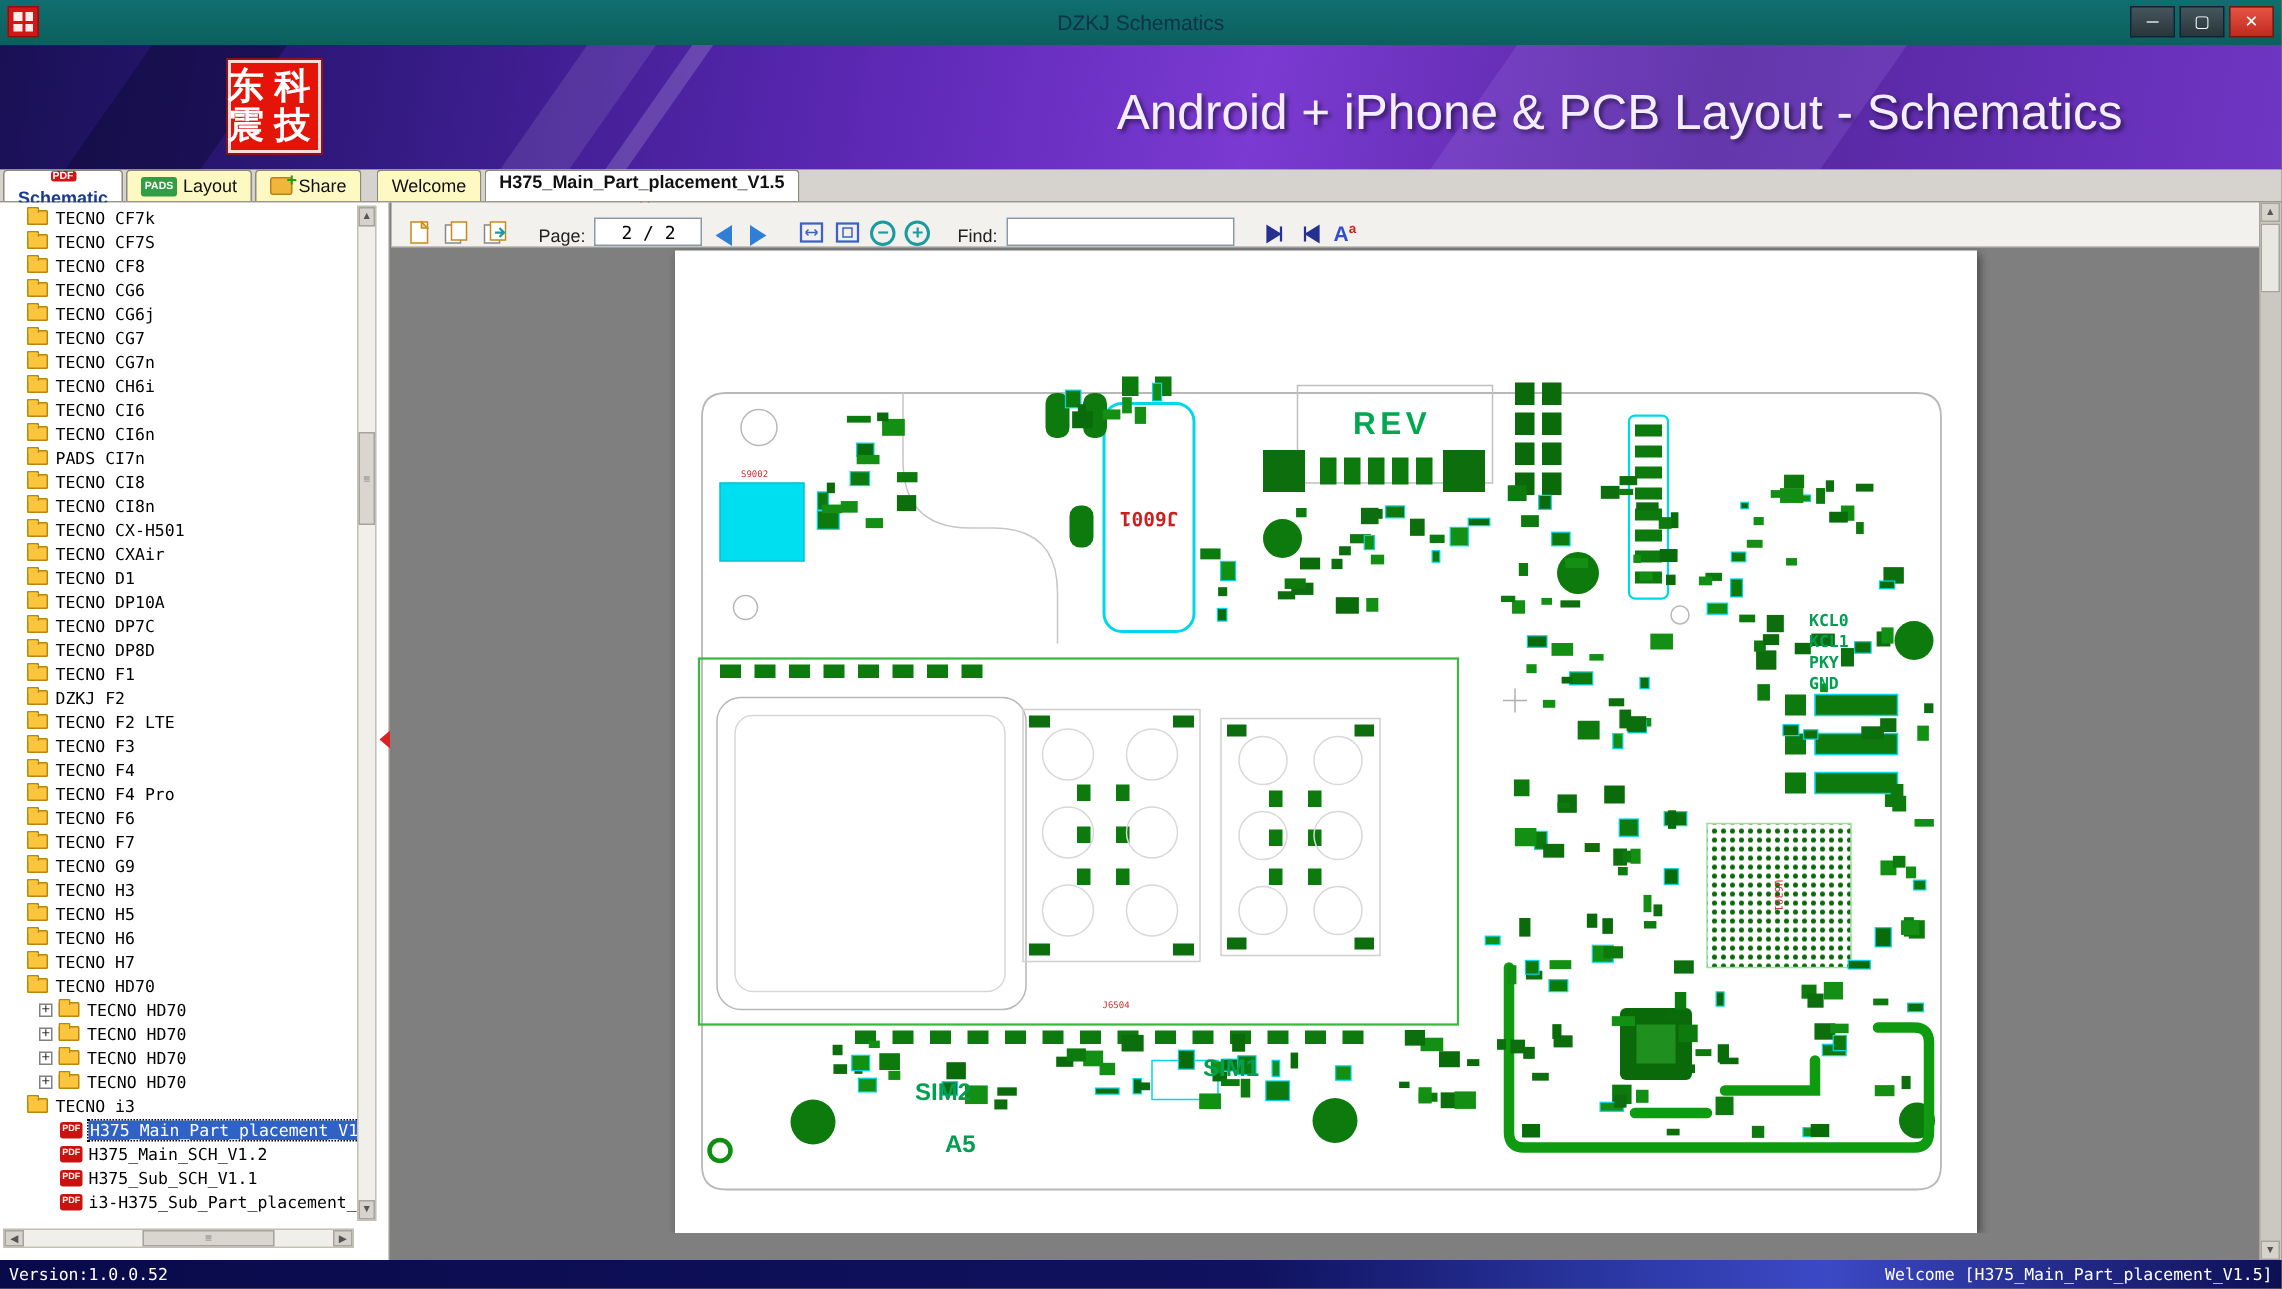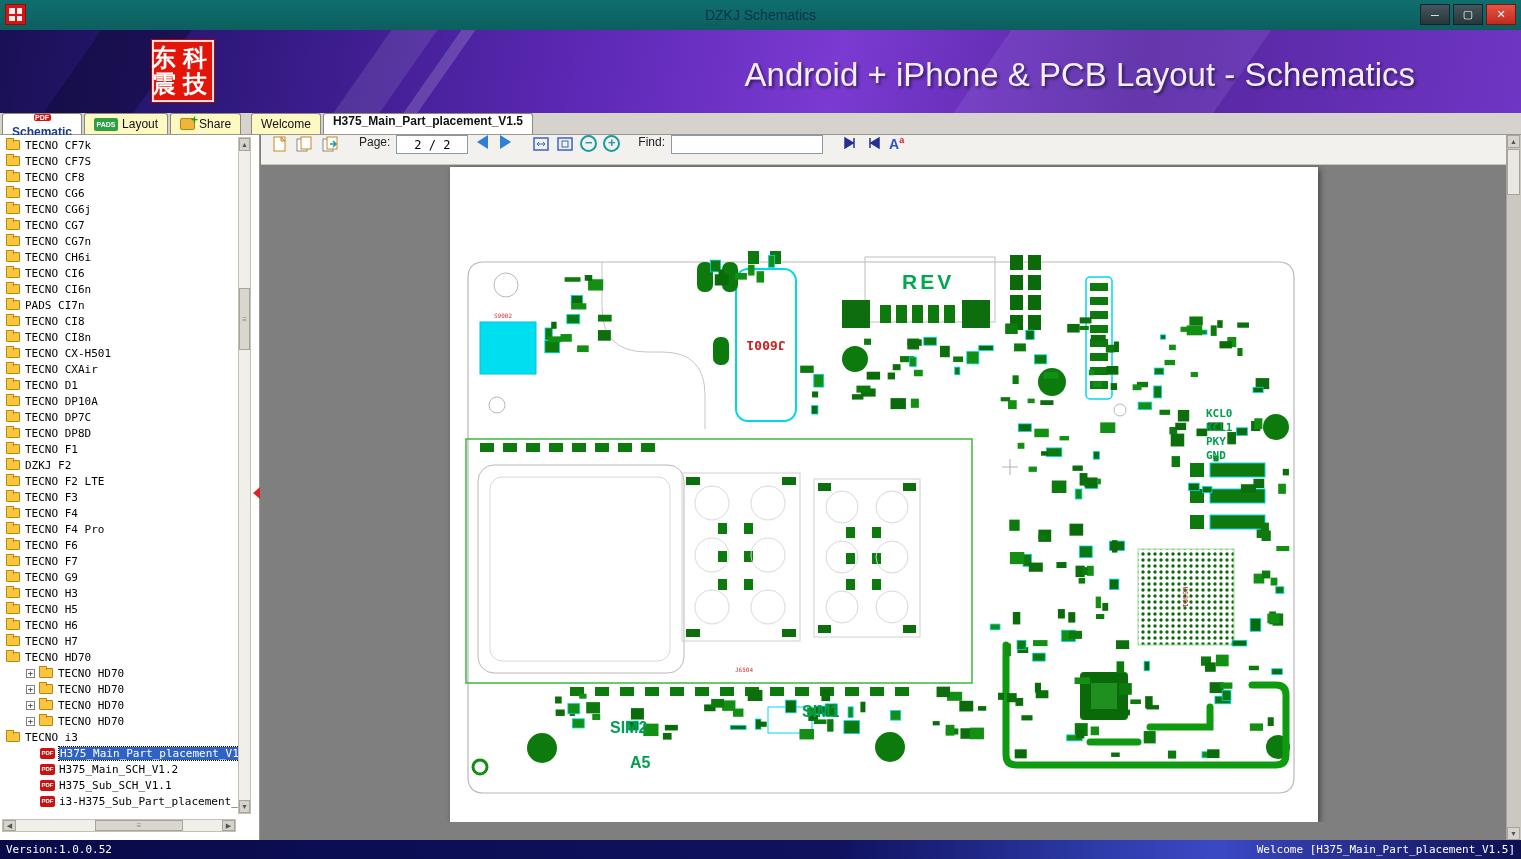--- a/index.html
+++ b/index.html
@@ -55,21 +55,21 @@
 
   
   .content { position:absolute; left:0; top:135px; width:1521px; height:705px; }
 
   
   .sidebar { position:absolute; left:0; top:0; width:260px; height:705px; background:#fff;
     border-right:1px solid #9a978f; }
   .tree { position:absolute; left:0; top:2px; width:238px; height:690px; overflow:hidden;
     font-family:"DejaVu Sans Mono", monospace; font-size:11px; }
   .trow { height:16px; display:flex; align-items:center; white-space:nowrap; cursor:default; }
-  .trow.folder { padding-left:6px; }
+  .trow.folder { padding-left:18px; }
   .trow.child  { padding-left:26px; }
   .trow.file   { padding-left:40px; }
   .folder-ic { width:14px; height:10px; background:#fbc53d; border:1px solid #b8860b; position:relative;
     margin-right:5px; flex:none; border-radius:1px; }
   .folder-ic::before { content:""; position:absolute; left:-1px; top:-3px; width:6px; height:3px;
     background:#fbc53d; border:1px solid #b8860b; border-bottom:none; border-radius:1px 1px 0 0; }
   .plusbox { width:9px; height:9px; border:1px solid #808080; background:#fff; font-size:9px; line-height:7px;
     text-align:center; margin-right:4px; flex:none; color:#333; }
   .pdfbadge { width:15px; height:11px; background:#cc1111; color:#fff; font-size:6px; font-weight:bold;
     display:flex; align-items:center; justify-content:center; margin-right:4px; flex:none;
@@ -90,21 +90,21 @@
   .hscroll .left { left:0; width:13px; height:11px; }
   .hscroll .right { right:0; left:auto; width:13px; height:11px; }
   .hthumb { position:absolute; left:92px; top:0; width:88px; height:11px; background:#d9d6cf;
     border:1px solid #a8a49c; display:flex; align-items:center; justify-content:center; color:#8a8a8a; font-size:8px; }
   .split-arrow { position:absolute; left:253px; top:352px; width:0; height:0;
     border-top:6px solid transparent; border-bottom:6px solid transparent; border-right:7px solid #d22; }
 
   
   .main { position:absolute; left:261px; top:0; width:1245px; height:705px; }
   .toolbar { position:absolute; left:0; top:0; width:1245px; height:30px; background:#f2f1ee;
-    border-bottom:1px solid #c6c3bd; display:flex; align-items:flex-start; gap:6px; padding:0 10px; }
+    border-bottom:1px solid #c6c3bd; display:flex; align-items:flex-end; gap:6px; padding:0 10px; }
   .tb-lab { font-size:12px; color:#222; }
   .inputbox { background:#fff; border:1px solid #8a98a8; height:19px; font-size:12px;
     font-family:"DejaVu Sans Mono", monospace; display:flex; align-items:center; justify-content:center; }
   .pagebox { width:72px; }
   .findbox { width:152px; justify-content:flex-start; padding-left:4px; }
   .tri { width:0; height:0; margin:0 3px; }
   .tri.left  { border-top:7px solid transparent; border-bottom:7px solid transparent; border-right:11px solid #2f7fd6; }
   .tri.right { border-top:7px solid transparent; border-bottom:7px solid transparent; border-left:11px solid #2f7fd6; }
   .circbtn { width:17px; height:17px; border:2px solid #1a9ba0; border-radius:50%; color:#1a9ba0;
     font-size:13px; font-weight:bold; line-height:12px; text-align:center; }

